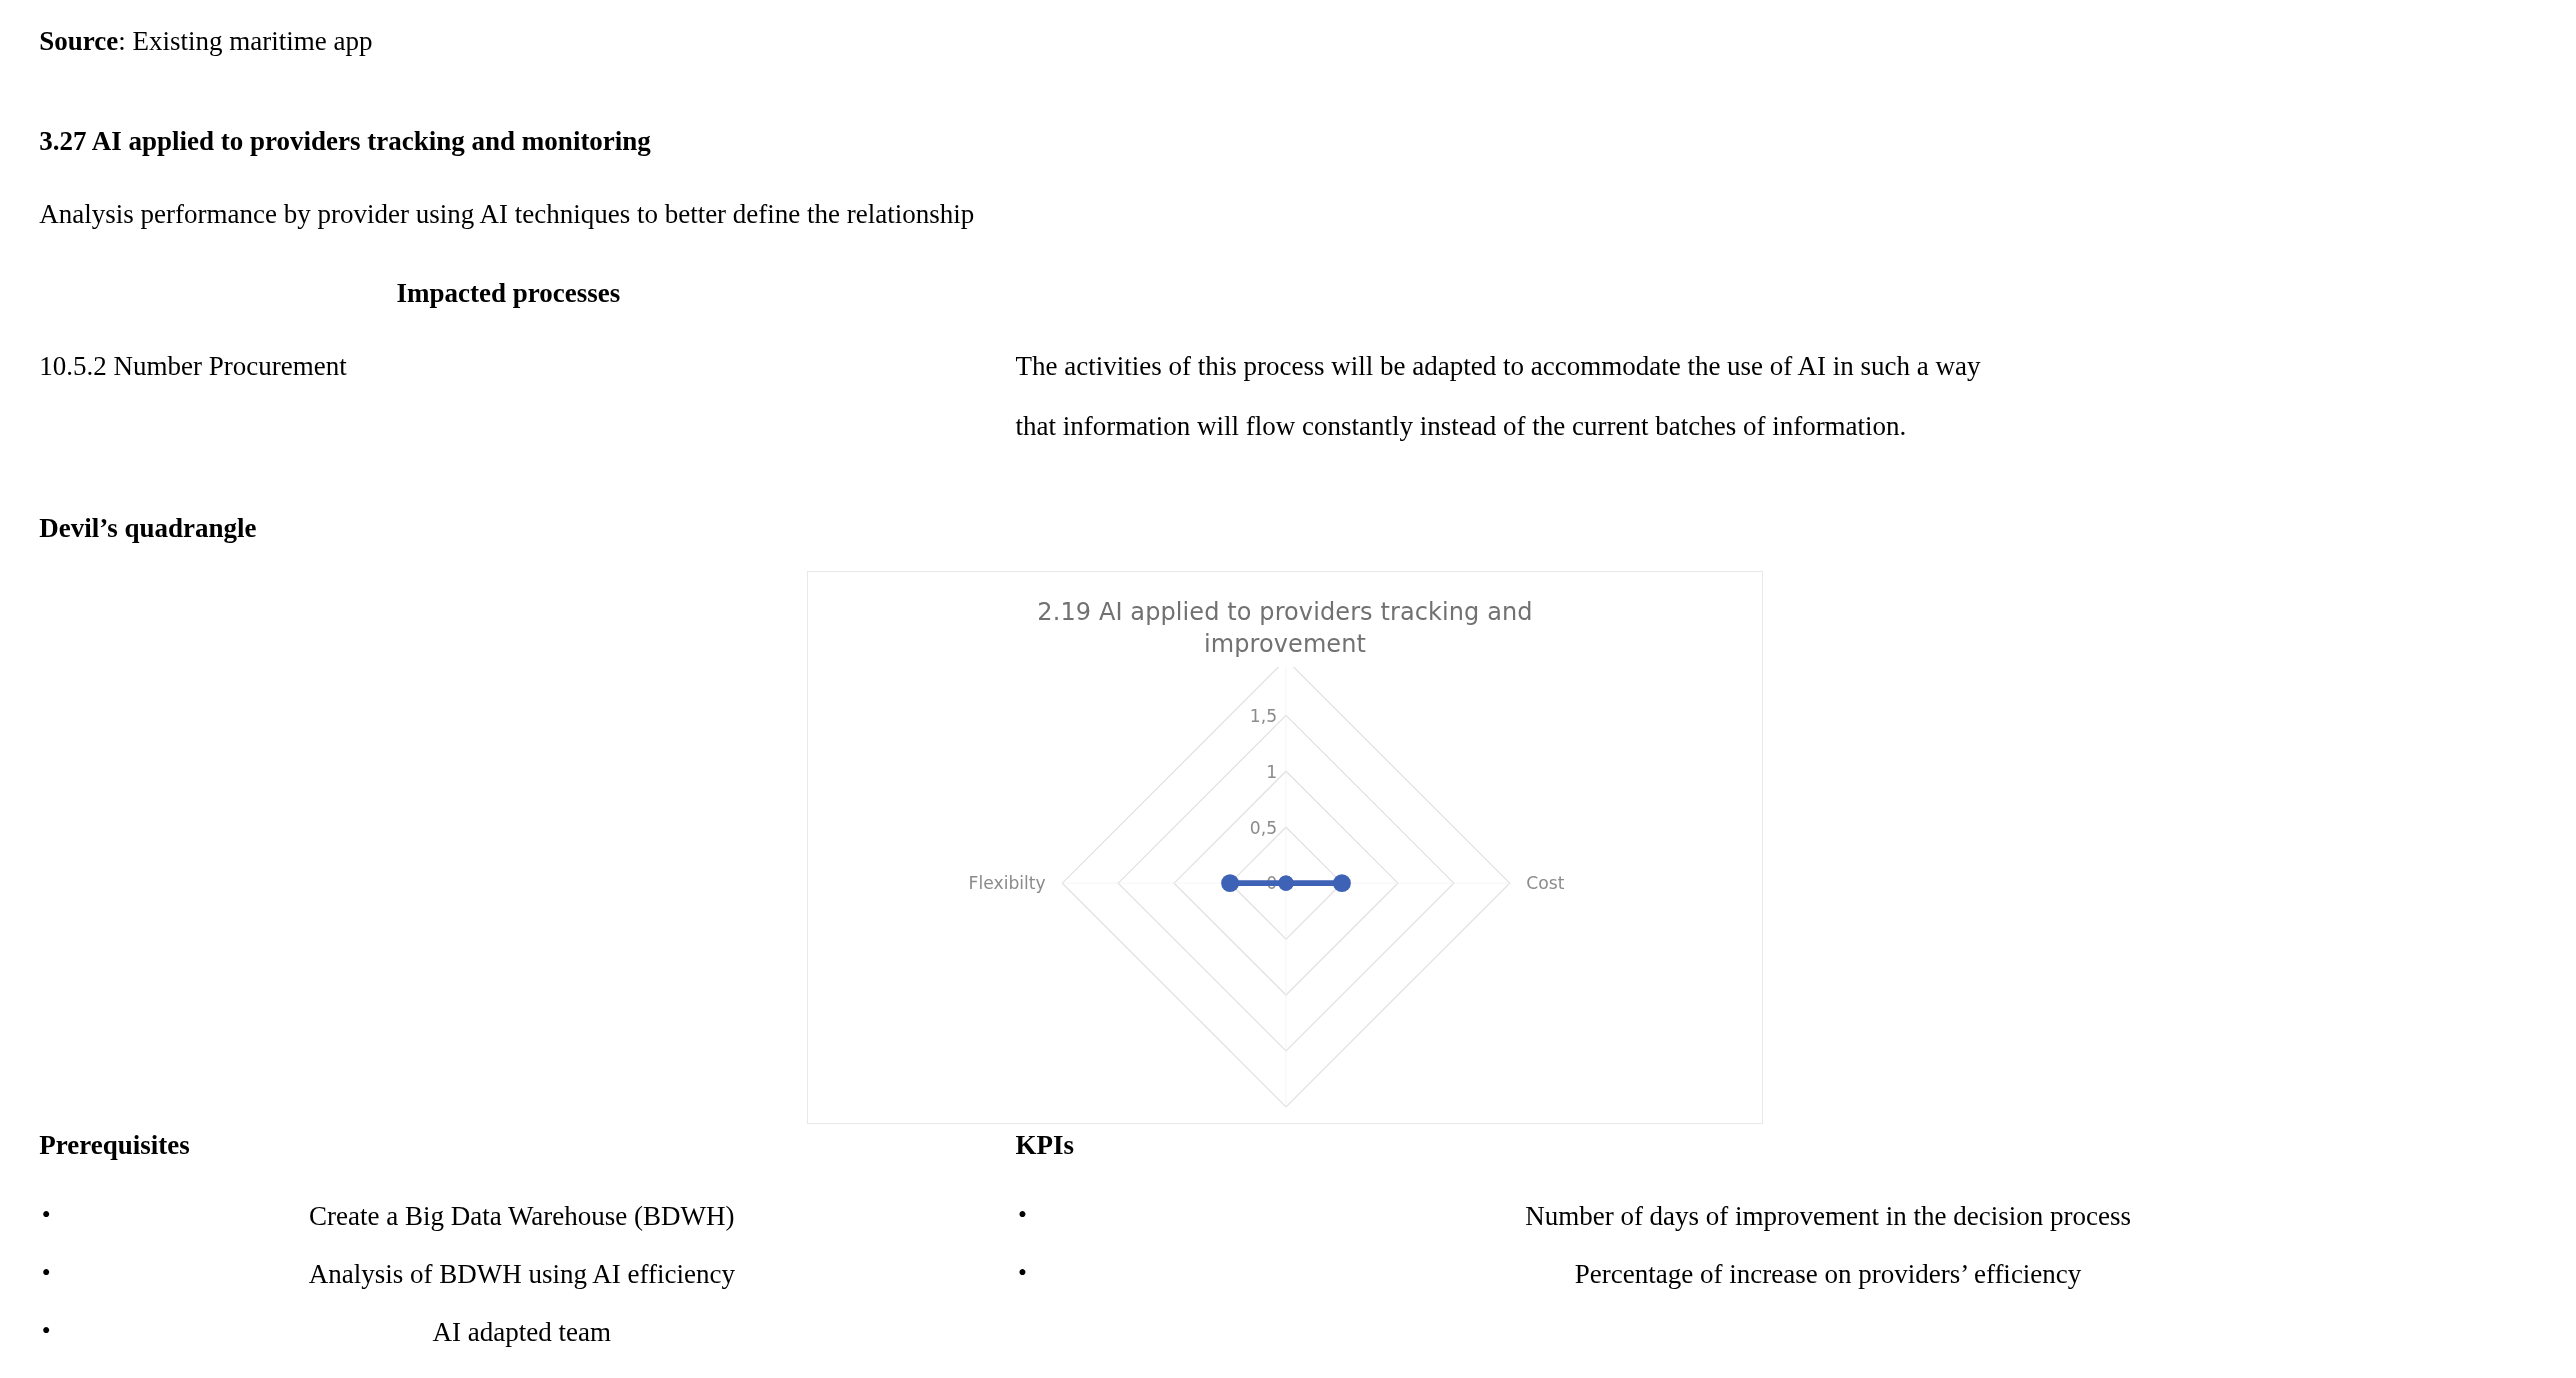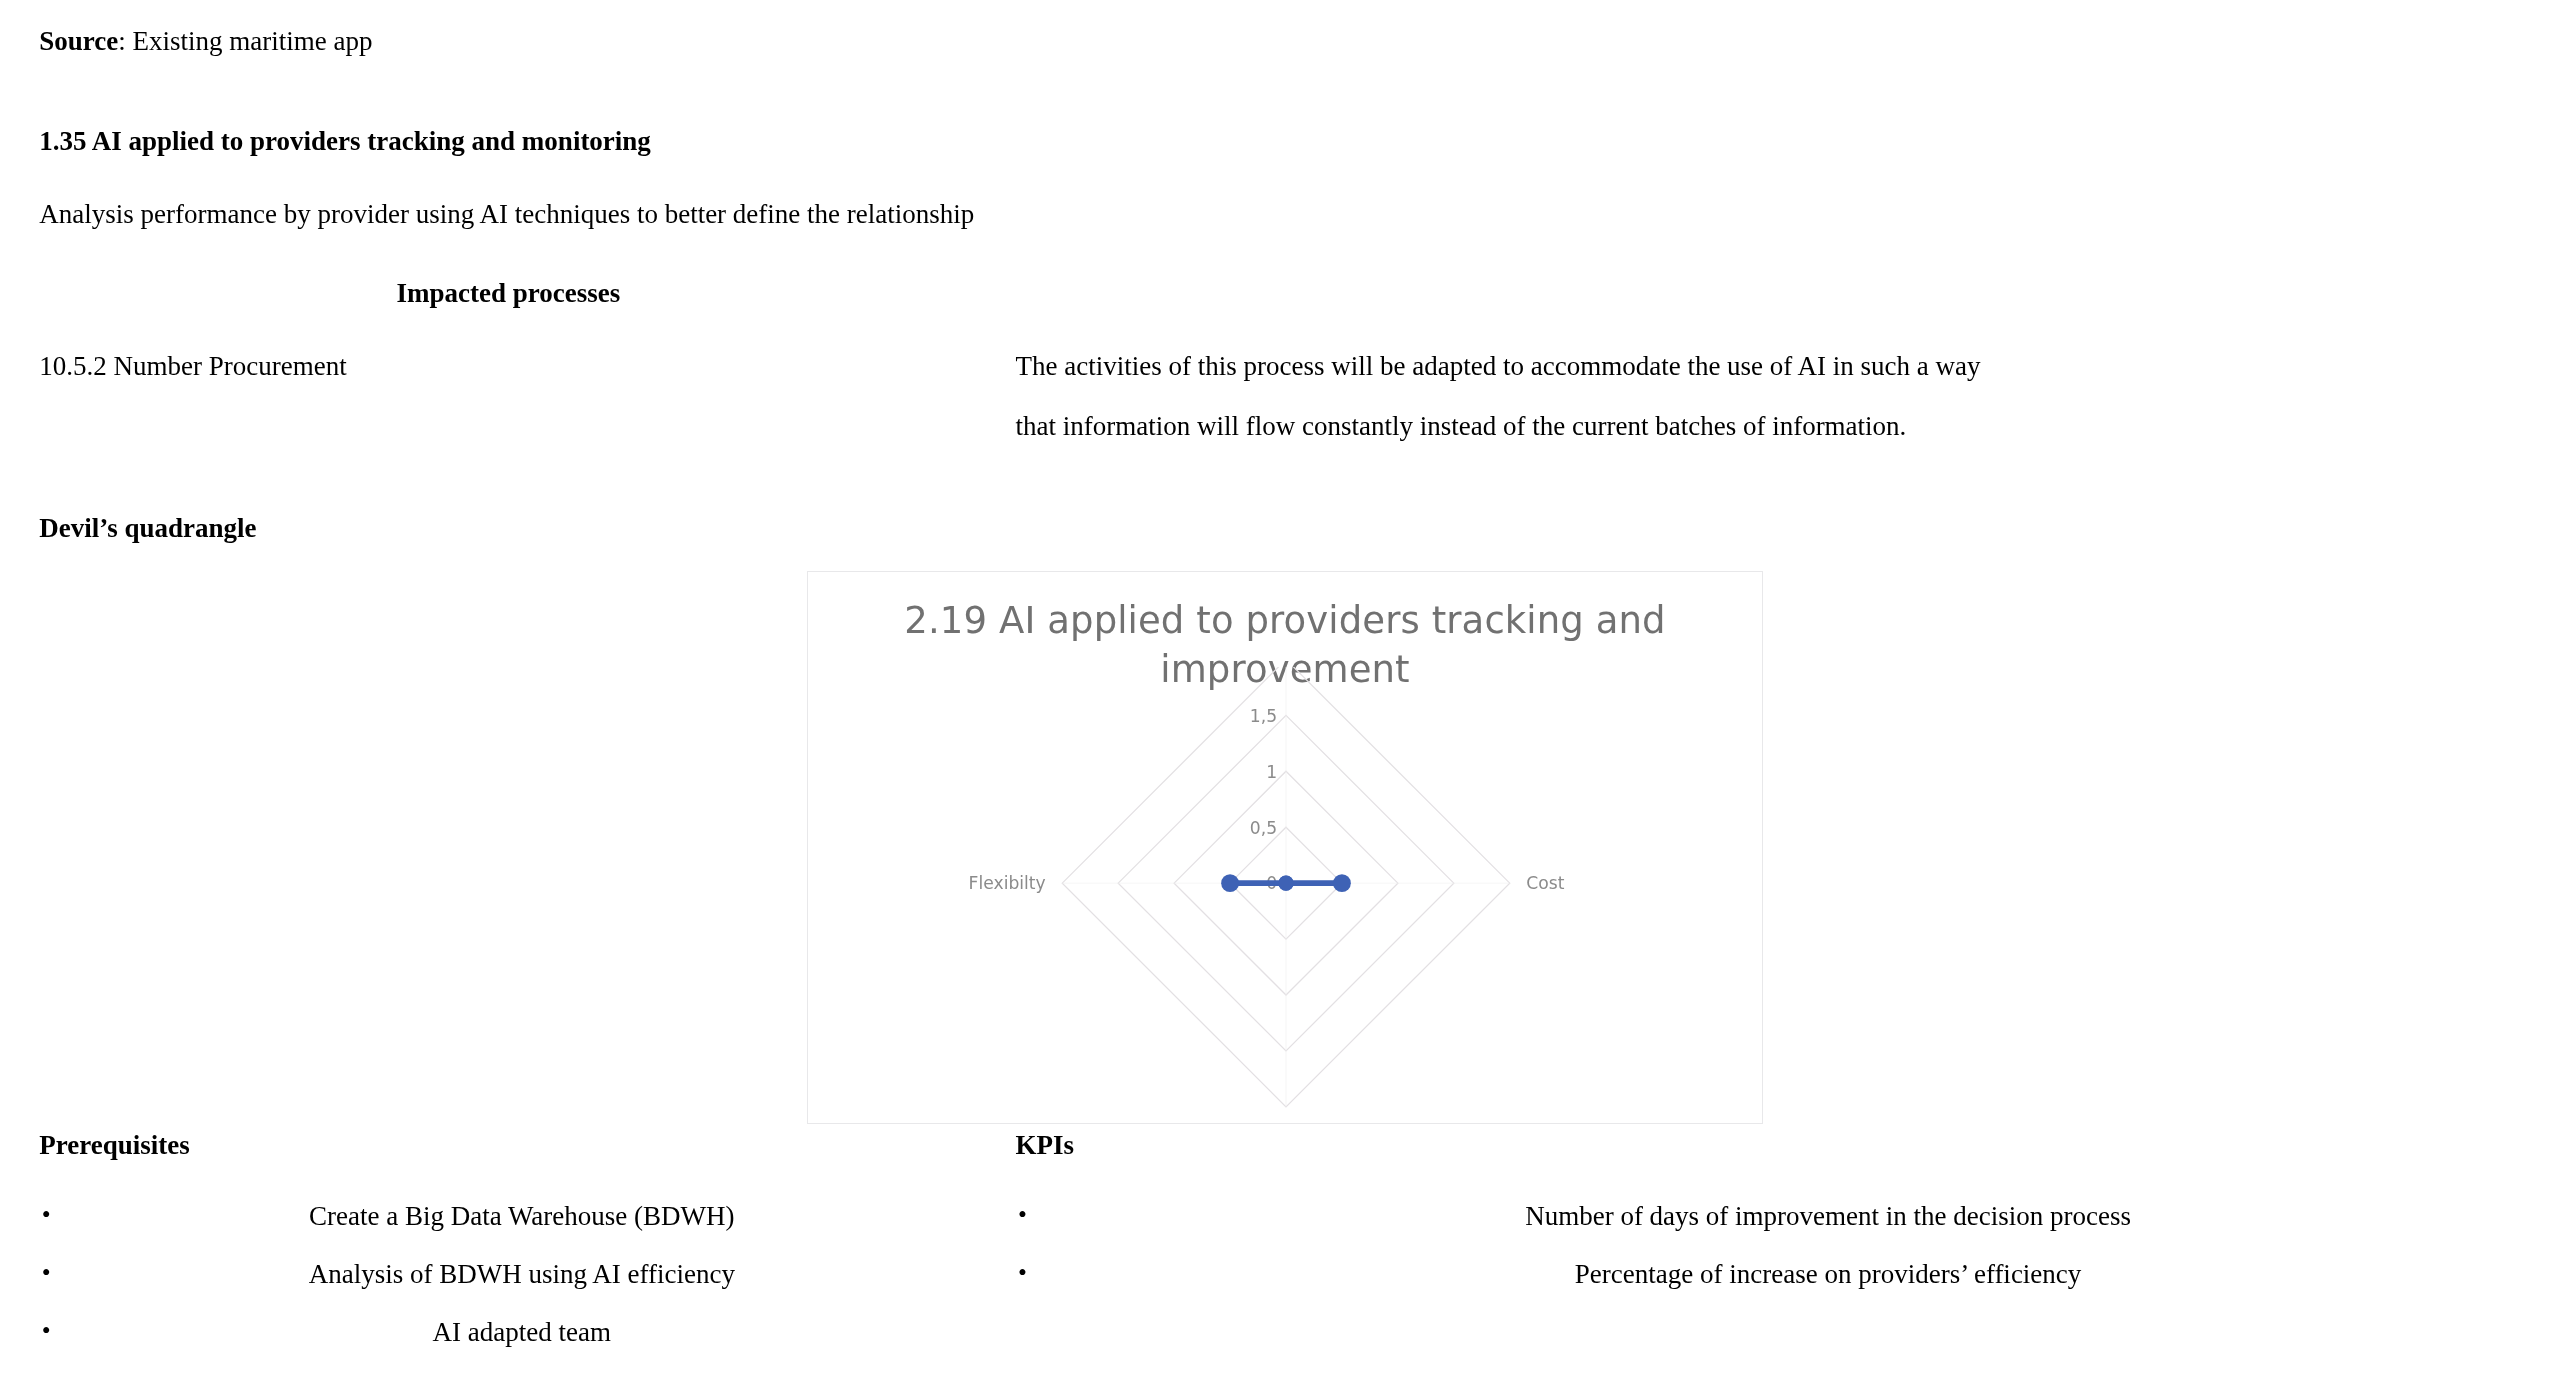--- a/index.html
+++ b/index.html
@@ -76,21 +76,21 @@
     width:956px; height:553px;
     border:1.3px solid #e8e8ea;
     background:#ffffff;
     box-sizing:border-box;
   }
   .chart-title{
     position:absolute;
     left:0; right:0; top:24px;
     text-align:center;
     font-family:"DejaVu Sans","Liberation Sans",sans-serif;
-    font-size:37px;
+    font-size:24px;
     line-height:1.34;
     color:#717171;
     letter-spacing:0.1px;
     padding:0 95px;
   }
   .radar-svg{
     position:absolute;
     left:0; top:95px;
     width:956px;height:445px;
   }
@@ -115,21 +115,21 @@
     <tbody>
         <tr class="row-source">
       <td class="bt bb bl br colA">
         <span class="hdr">Source</span><span>: </span><span>Existing maritime app</span>
       </td>
       <td class="spacer-cell colB"></td>
     </tr>
 
     <tr class="row-title">
       <td class="bt bb bl br" colspan="2">
-        <span class="hdr">1.35 AI applied to providers tracking and monitoring</span>
+        <span class="hdr">3.27 AI applied to providers tracking and monitoring</span>
       </td>
     </tr>
 
     <tr class="row-desc">
       <td class="bt bb bl br" colspan="2">Analysis performance by provider using AI techniques to better define the relationship</td>
     </tr>
 
     <tr class="row-impacted">
       <td class="bt bb bl br colA hdr">Impacted processes</td>
       <td class="bt bb br colB"></td>

